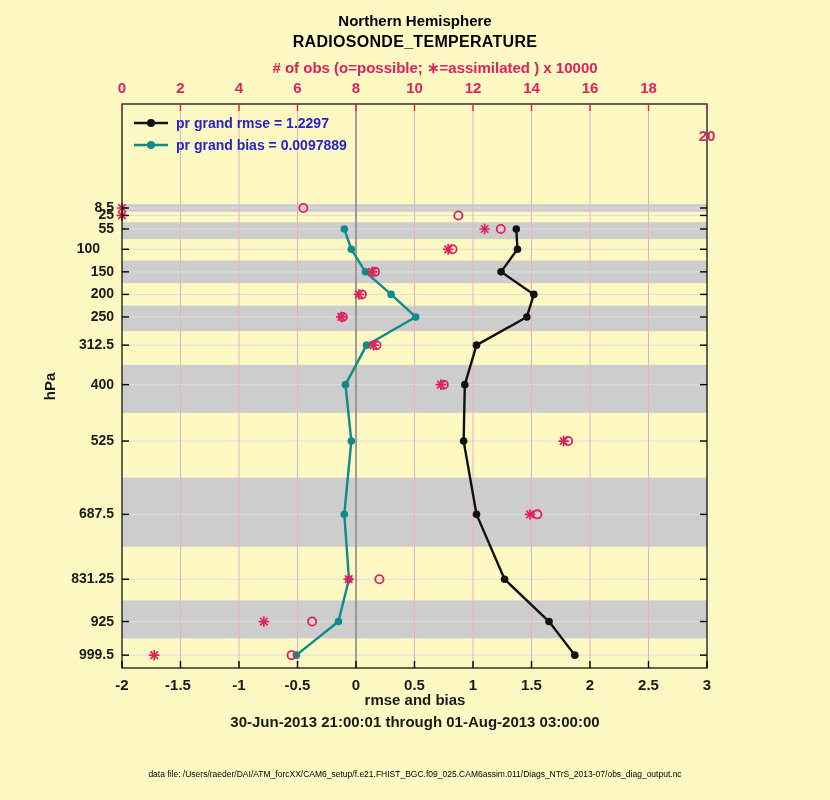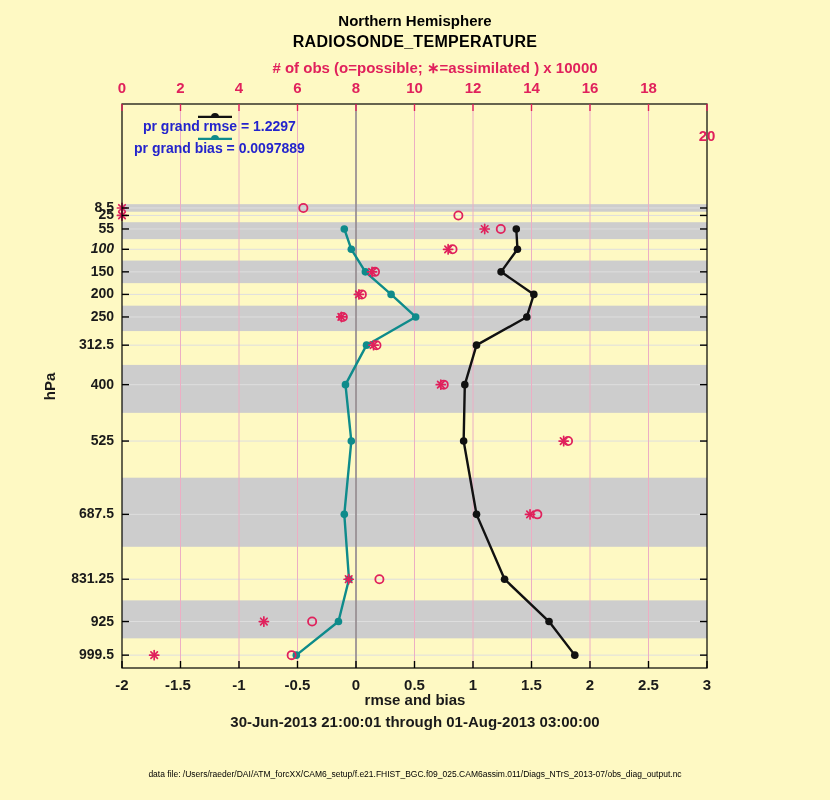--- a/index.html
+++ b/index.html
@@ -8,21 +8,21 @@
   .center-text{position:absolute;left:0;width:830px;text-align:center;white-space:nowrap;}
   .title1{top:12px;font-size:15px;font-weight:bold;color:#000;}
   .title2{top:33px;font-size:16px;font-weight:bold;color:#000;letter-spacing:.3px;}
   .obs-label{top:59px;font-size:15px;font-weight:bold;padding-left:20px;}
   .tick-label{position:absolute;transform:translateX(-50%);font-size:15px;font-weight:bold;white-space:nowrap;color:#1a1a1a;}
   .top-tick-label{font-size:15px;}
   .y-tick-label{position:absolute;width:96px;text-align:right;font-size:14px;font-weight:bold;color:#1a1a1a;white-space:nowrap;}
   .hpa-label{position:absolute;left:36px;top:378px;transform:rotate(-90deg);transform-origin:center;
              font-size:15px;font-weight:bold;color:#1a1a1a;}
   .legend{position:absolute;left:134px;top:112px;}
-  .legend-row{display:flex;align-items:center;height:22px;flex-direction:column;}
+  .legend-row{display:flex;align-items:center;height:22px;}
   .legend-swatch{margin-right:8px;}
   .legend-text{font-size:14px;font-weight:bold;}
   .xlabel{top:691px;font-size:15px;font-weight:bold;color:#1a1a1a;}
   .daterange{top:713px;font-size:15px;font-weight:bold;color:#1a1a1a;}
   .footer{top:769px;font-size:8.5px;font-weight:normal;color:#000;}
   svg#chart{position:absolute;left:0;top:0;overflow:visible;}
 </style>
 </head>
 <body>
 
@@ -251,21 +251,21 @@
       <div class="tick-label" style="left: 356px; top: 676px;">0</div>
       <div class="tick-label" style="left: 414.5px; top: 676px;">0.5</div>
       <div class="tick-label" style="left: 473px; top: 676px;">1</div>
       <div class="tick-label" style="left: 531.5px; top: 676px;">1.5</div>
       <div class="tick-label" style="left: 590px; top: 676px;">2</div>
       <div class="tick-label" style="left: 648.5px; top: 676px;">2.5</div>
       <div class="tick-label" style="left: 707px; top: 676px;">3</div>
       <div class="y-tick-label" style="left: 18px; top: 199.002px;">8.5</div>
       <div class="y-tick-label" style="left: 18px; top: 206.446px;">25</div>
       <div class="y-tick-label" style="left: 18px; top: 219.982px;">55</div>
-      <div class="y-tick-label" style="left: 18px; top: 240.286px; font-style: italic;">100</div>
+      <div class="y-tick-label" style="left: 4px; top: 240.286px;">100</div>
       <div class="y-tick-label" style="left: 18px; top: 262.846px;">150</div>
       <div class="y-tick-label" style="left: 18px; top: 285.406px;">200</div>
       <div class="y-tick-label" style="left: 18px; top: 307.966px;">250</div>
       <div class="y-tick-label" style="left: 18px; top: 336.166px;">312.5</div>
       <div class="y-tick-label" style="left: 18px; top: 375.646px;">400</div>
       <div class="y-tick-label" style="left: 18px; top: 432.046px;">525</div>
       <div class="y-tick-label" style="left: 18px; top: 505.366px;">687.5</div>
       <div class="y-tick-label" style="left: 18px; top: 570.226px;">831.25</div>
       <div class="y-tick-label" style="left: 18px; top: 612.526px;">925</div>
       <div class="y-tick-label" style="left: 18px; top: 646.141px;">999.5</div>

